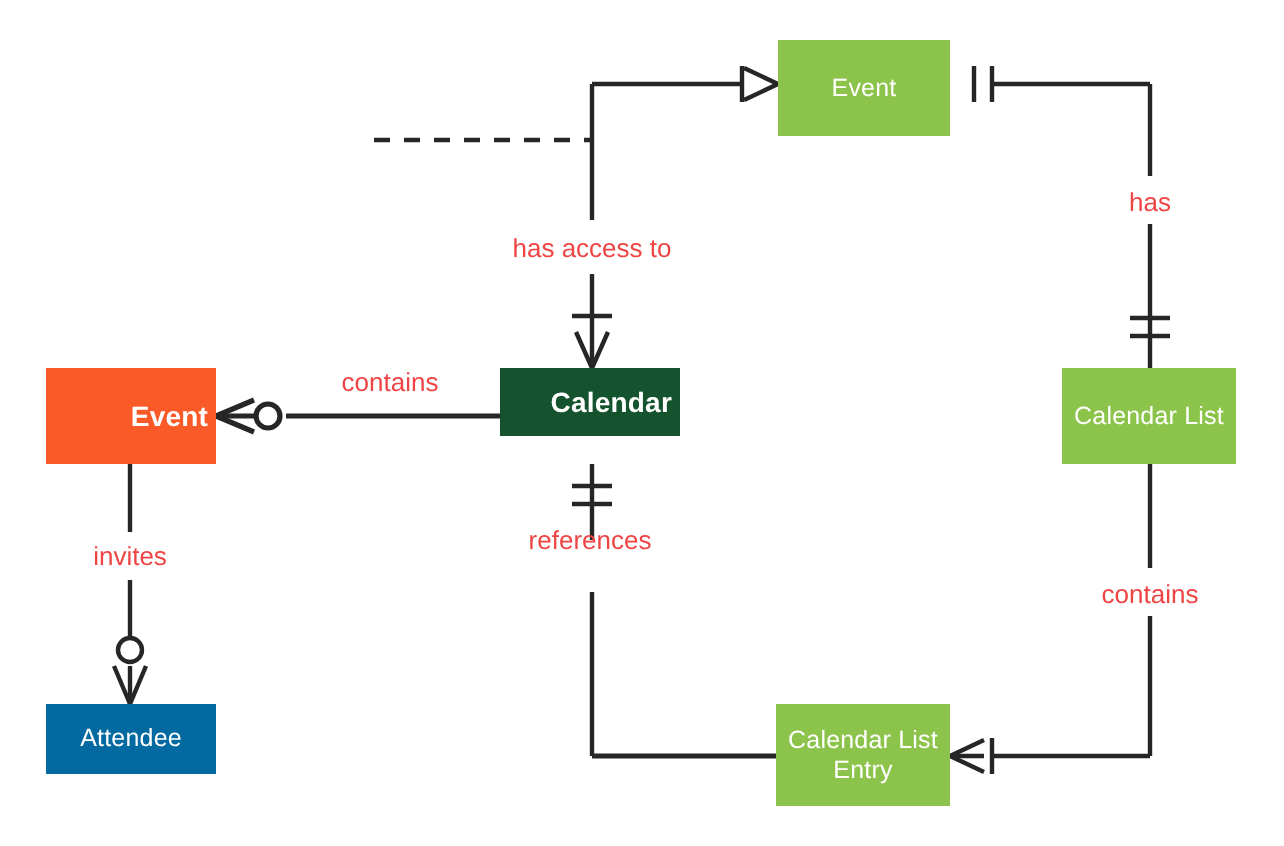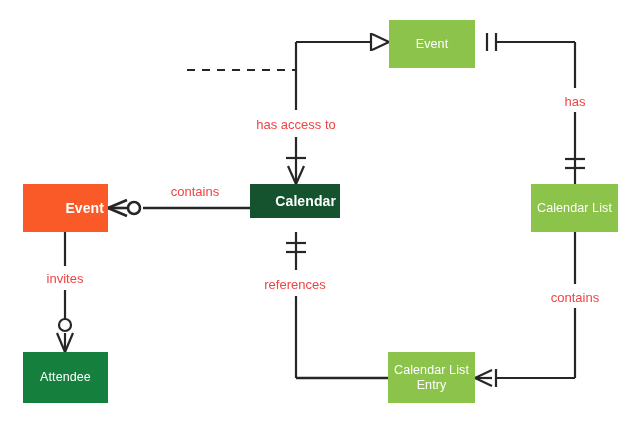--- a/index.html
+++ b/index.html
@@ -150,34 +150,34 @@
   </div>
 
   <div class="entity-box primary" style="left:250px; top:184px; width:90px; height:34px; background:#14532d;">
     <span class="entity-label">Calendar</span>
   </div>
 
   <div class="entity-box" style="left:531px; top:184px; width:87px; height:48px; background:#8cc34b;">
     <span class="entity-label">Calendar List</span>
   </div>
 
-  <div class="entity-box" style="left:23px; top:352px; width:85px; height:51px; background:#15803d;align-items:center;">
+  <div class="entity-box" style="left:23px; top:352px; width:85px; height:35px; background:#0369a1;align-items:center;">
     <span class="entity-label">Attendee</span>
   </div>
 
   <div class="entity-box" style="left:388px; top:352px; width:87px; height:51px; background:#8cc34b;">
     <span class="entity-label">Calendar List
 Entry</span>
   </div>
 
   <div class="edge-label" style="left:296px; top:124px;">has access to</div>
 
   <div class="edge-label" style="left:575px; top:101px;">has</div>
 
   <div class="edge-label" style="left:195px; top:191px;">contains</div>
 
   <div class="edge-label" style="left:65px; top:278px;">invites</div>
 
-  <div class="edge-label" style="left:295px; top:284px;">references</div>
+  <div class="edge-label" style="left:295px; top:270px;">references</div>
 
   <div class="edge-label" style="left:575px; top:297px;">contains</div>
 
 </div>
 
 </body></html>

